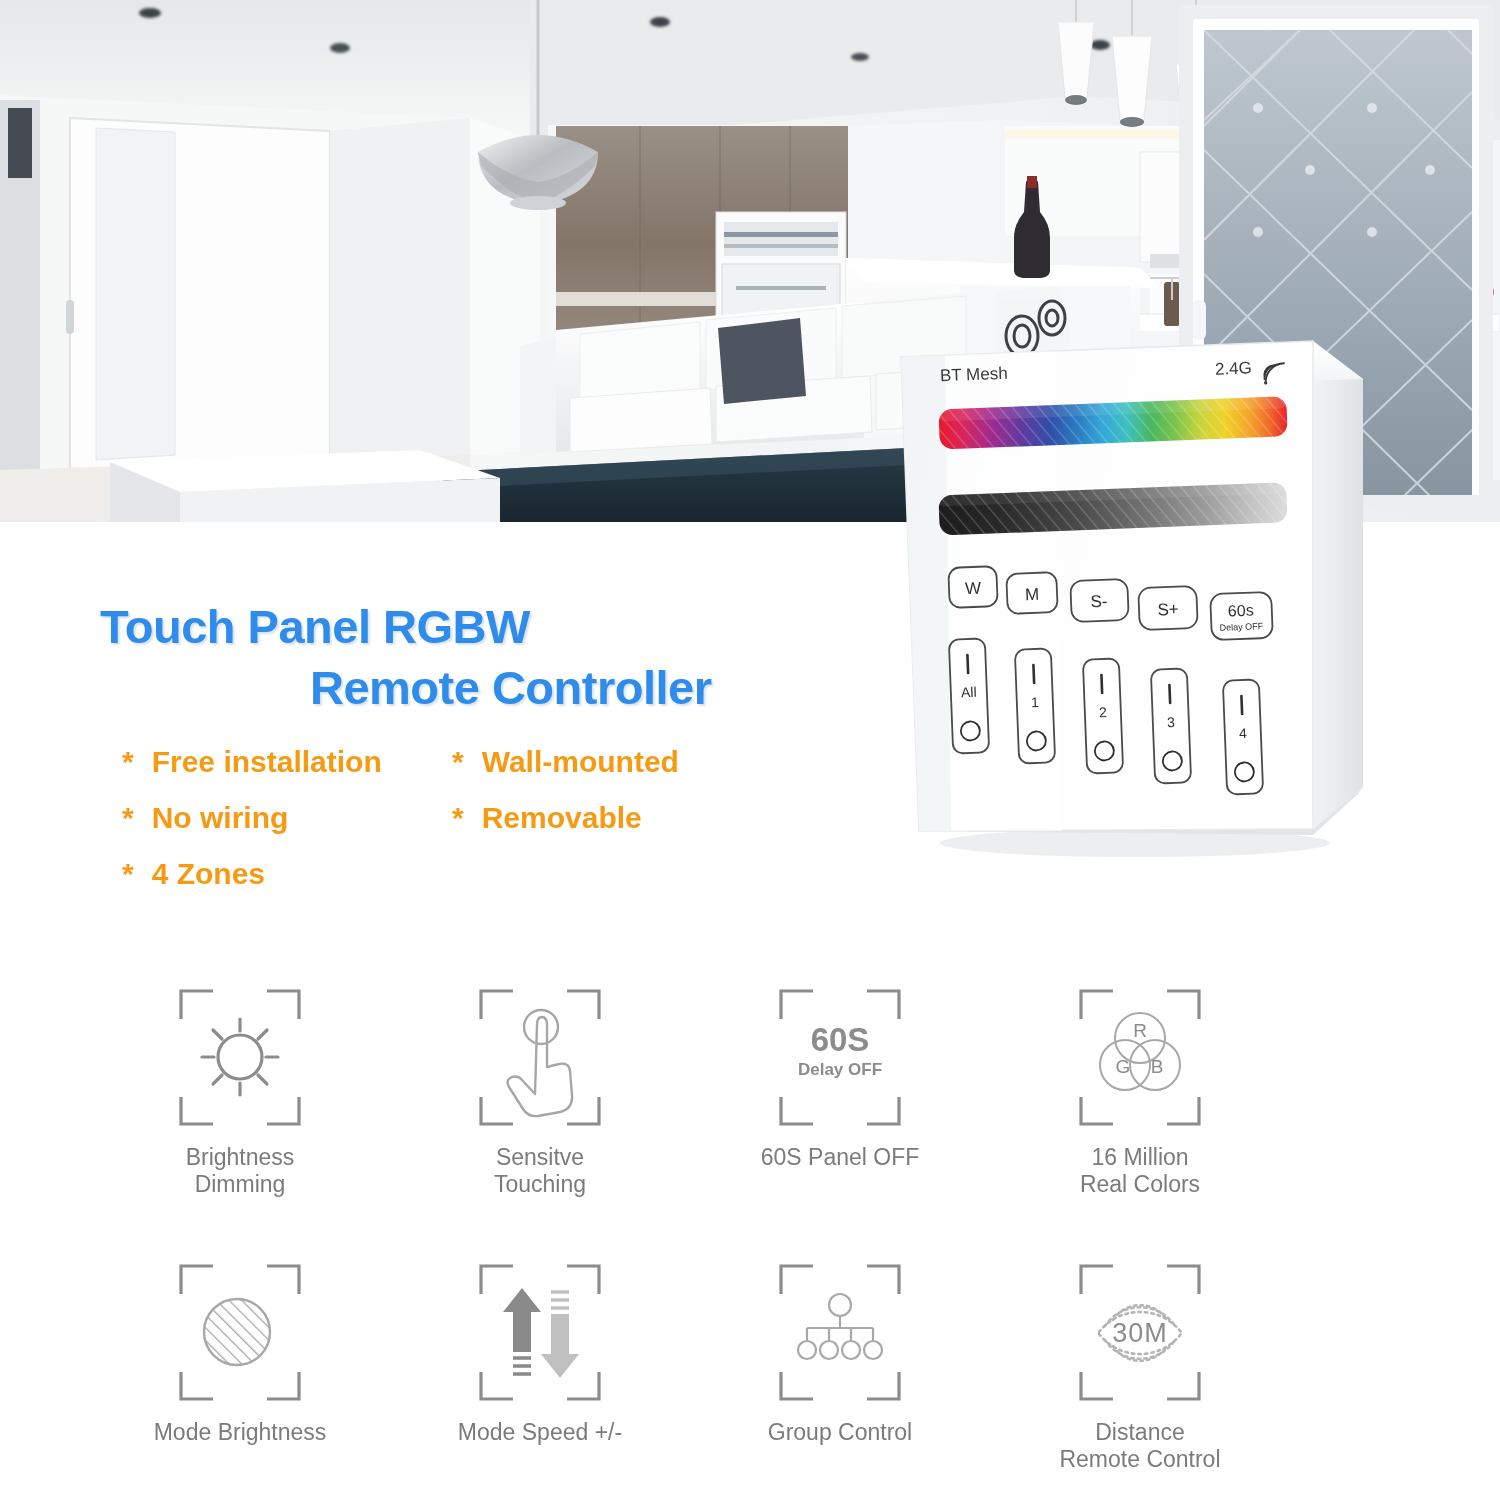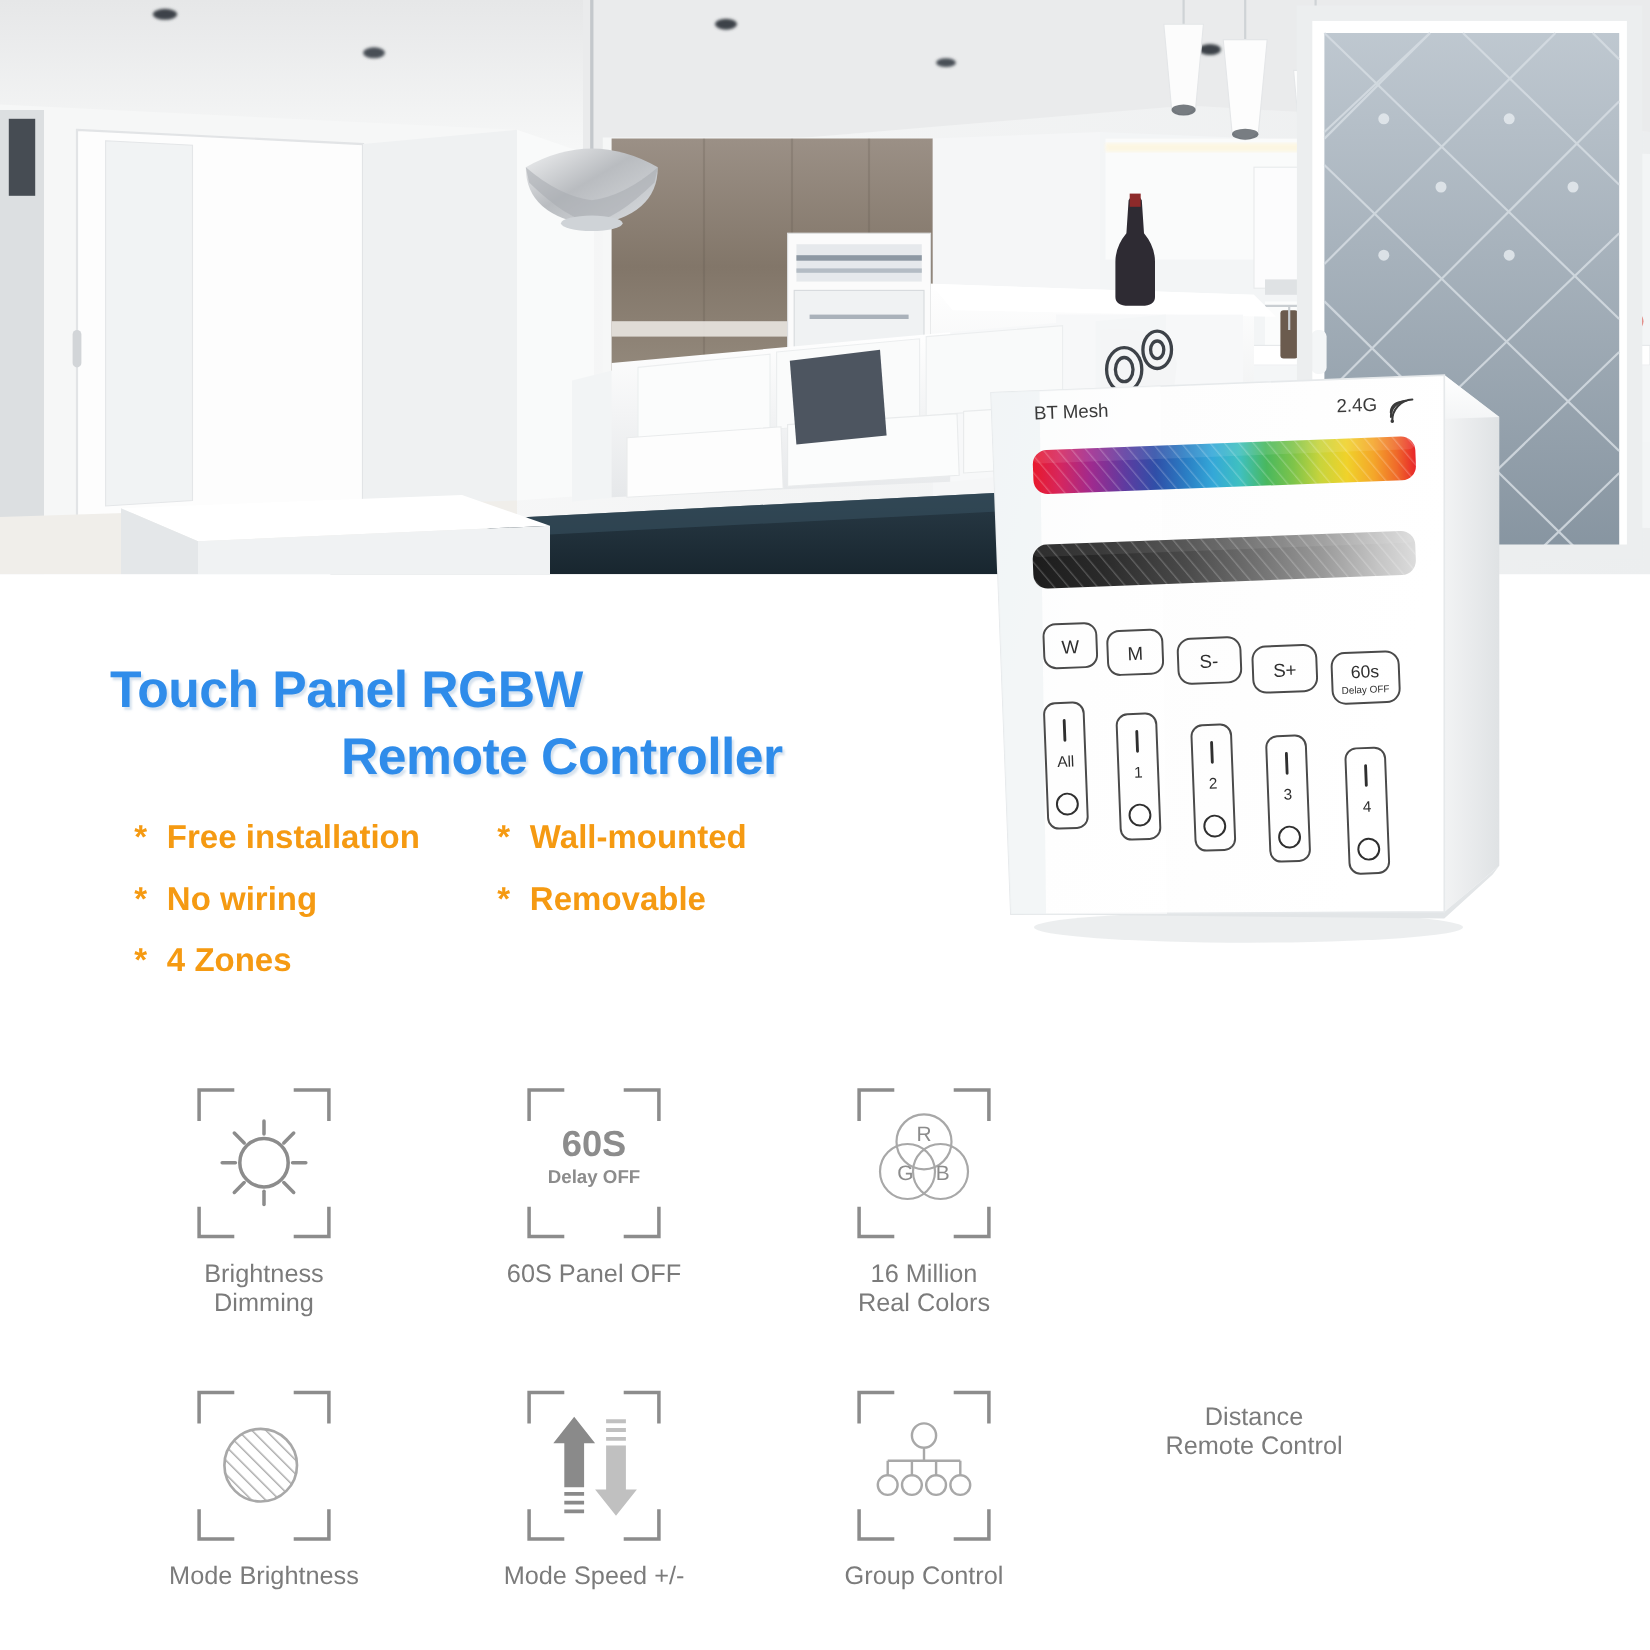--- a/index.html
+++ b/index.html
@@ -469,20 +469,38 @@
             <line x1="83" y1="90" x2="92" y2="99"></line>
             <line x1="92" y1="45" x2="83" y2="54"></line>
             <line x1="47" y1="90" x2="38" y2="99"></line>
           </g>
         </svg>
       </div>
       <div class="icon-caption">Brightness
 Dimming</div>
     </div>
 
+    <div class="icon-cell">
+      <div class="frame-wrap">
+        <svg width="130" height="145" viewBox="0 0 130 145">
+          <g fill="none" stroke="#8c8c8c" stroke-width="3.2">
+            <path d="M6 34 V6 H38"></path>
+              <path d="M92 6 H124 V34"></path>
+            <path d="M124 112 V139 H92"></path>
+              <path d="M38 139 H6 V112"></path>
+          </g>
+          <g fill="none" stroke="#a6a6a6" stroke-width="2.4" stroke-linejoin="round" stroke-linecap="round">
+            <circle cx="66" cy="42" r="17"></circle>
+            <path d="M62 40 q0 -8 5 -8 q5 0 5 8 v42 l12 -3 q10 -2 11 7 l2 24 q1 14 -12 17 l-22 4 q-10 1 -15 -7 l-14 -22 q-4 -7 3 -10 q6 -2 10 3 l13 14 z"></path>
+          </g>
+        </svg>
+      </div>
+      <div class="icon-caption">Sensitve
+Touching</div>
+    </div>
 
     <div class="icon-cell">
       <div class="frame-wrap">
         <svg width="130" height="145" viewBox="0 0 130 145">
           <g fill="none" stroke="#8c8c8c" stroke-width="3.2">
             <path d="M6 34 V6 H38"></path>
               <path d="M92 6 H124 V34"></path>
             <path d="M124 112 V139 H92"></path>
               <path d="M38 139 H6 V112"></path>
           </g>
@@ -596,17 +614,36 @@
             <circle cx="54" cy="90" r="9"></circle>
             <circle cx="76" cy="90" r="9"></circle>
             <circle cx="98" cy="90" r="9"></circle>
           </g>
         </svg>
       </div>
       <div class="icon-caption">Group Control</div>
     </div>
 
     <div class="icon-cell">
+      <div class="frame-wrap">
+        <svg width="130" height="145" viewBox="0 0 130 145">
+          <g fill="none" stroke="#8c8c8c" stroke-width="3.2">
+            <path d="M6 34 V6 H38"></path>
+              <path d="M92 6 H124 V34"></path>
+            <path d="M124 112 V139 H92"></path>
+              <path d="M38 139 H6 V112"></path>
+          </g>
+          <g fill="none" stroke="#b5b5b5" stroke-width="2.6" stroke-dasharray="2.5 4" stroke-linecap="round">
+            <path d="M38 60 A32 32 0 0 1 92 60"></path>
+            <path d="M30 66 A42 42 0 0 1 100 66"></path>
+            <path d="M24 72 A52 52 0 0 1 106 72"></path>
+            <path d="M38 86 A32 32 0 0 0 92 86"></path>
+            <path d="M30 80 A42 42 0 0 0 100 80"></path>
+            <path d="M24 74 A52 52 0 0 0 106 74"></path>
+          </g>
+          <text id="t30m" x="65" y="82" text-anchor="middle" font-family="Liberation Sans, sans-serif" font-size="27" fill="#8c8c8c" letter-spacing="1">30M</text>
+        </svg>
+      </div>
       <div class="icon-caption">Distance
 Remote Control</div>
     </div>
   </div>
 </div>
 
 </body></html>

